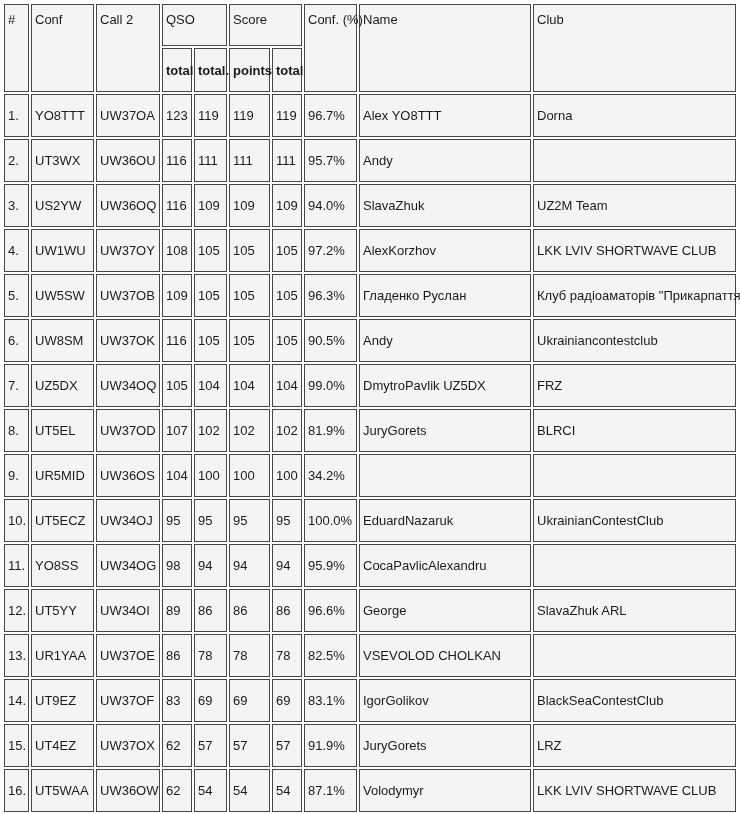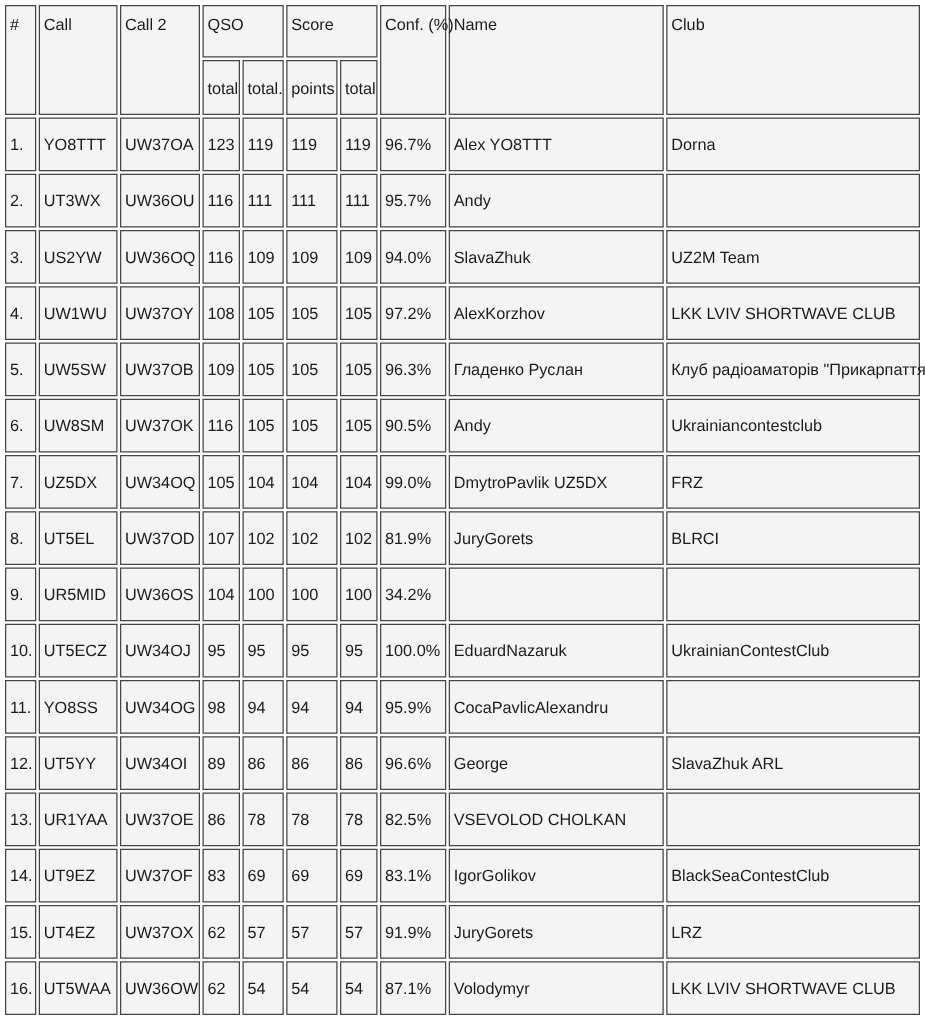--- a/index.html
+++ b/index.html
@@ -31,20 +31,21 @@
     overflow: visible;
   }
   tr.hrow1 th {
     height: 42px;
     vertical-align: top;
     padding-top: 7px;
   }
   tr.hrow2 th {
     height: 44px;
     vertical-align: middle;
+    font-weight: bold;
   }
   th.wrap {
     white-space: normal;
   }
   tbody td {
     height: 43px;
     vertical-align: middle;
   }
 </style>
 </head>
@@ -60,21 +61,21 @@
         <col style="width:33px">
         <col style="width:41px">
       <col style="width:30px">
         <col style="width:53px">
         <col style="width:172px">
         <col>
     </colgroup>
     <thead>
       <tr class="hrow1">
         <th rowspan="2">#</th>
-        <th rowspan="2">Call</th>
+        <th rowspan="2">Conf</th>
         <th rowspan="2">Call 2</th>
         <th colspan="2">QSO</th>
         <th colspan="2">Score</th>
         <th rowspan="2" class="wrap">Conf. (%)</th>
         <th rowspan="2">Name</th>
         <th rowspan="2">Club</th>
       </tr>
       <tr class="hrow2">
         <th>total</th>
         <th>total.</th>

